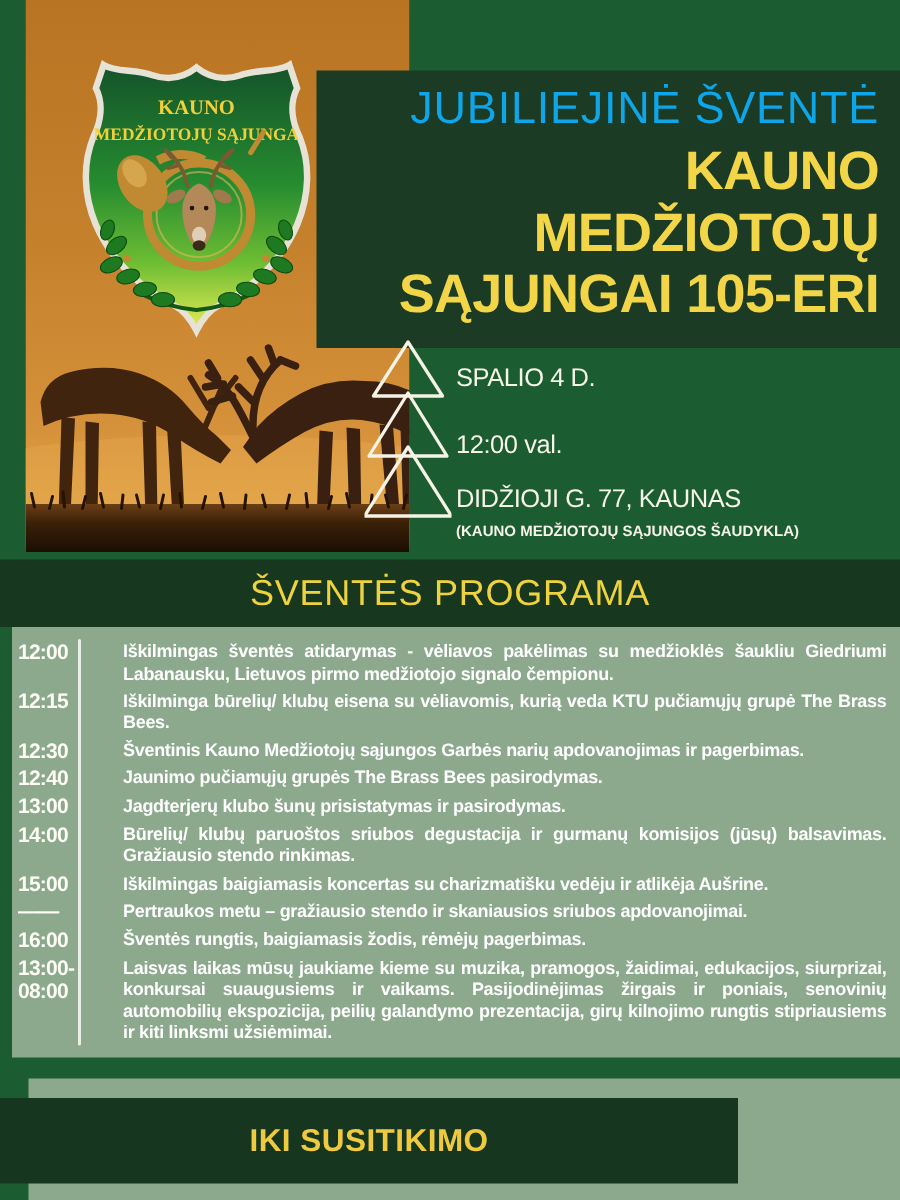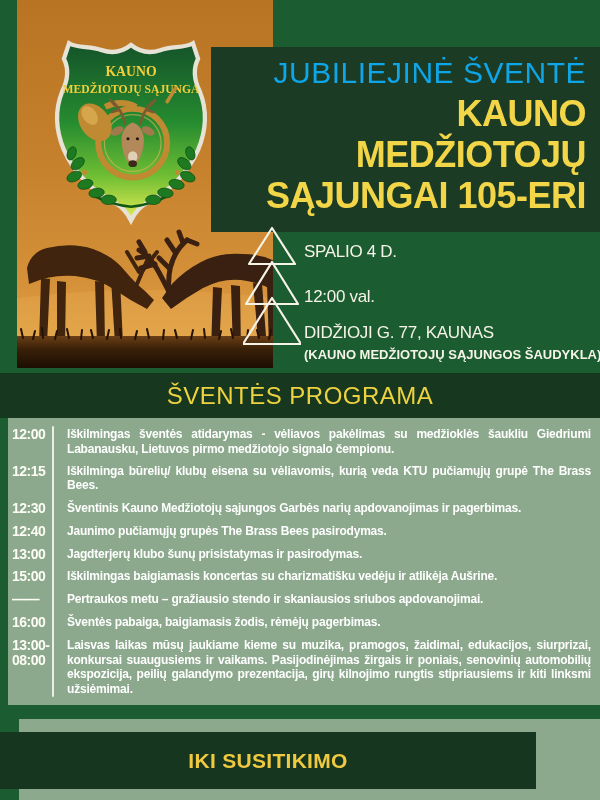--- a/index.html
+++ b/index.html
@@ -30,21 +30,21 @@
     line-height:41px; white-space:nowrap;
   }
 
   
   .tree-icon { position:absolute; left:243px; top:226px; width:58px; height:120px; }
   .info-block { position:absolute; left:304px; top:232px; width:292px; color:#F6F3E8; }
   .info-line { font-weight:400; font-size:17px; letter-spacing:-.3px; line-height:27px; white-space:nowrap; }
   .line-date { margin-top:6px; }
   .line-time { margin-top:18px; }
   .line-addr { margin-top:9px; }
-  .line-note { margin-top:3px; font-weight:700; font-size:13px; letter-spacing:0; line-height:11px; white-space:nowrap; }
+  .line-note { margin-top:3px; font-weight:700; font-size:10px; letter-spacing:0; line-height:11px; white-space:nowrap; }
 
   
   .program-band {
     position:absolute; left:0; top:373px; width:600px; height:45px;
     background:#17381F; display:flex; align-items:center; justify-content:center;
   }
   .program-heading { font-size:24px; font-weight:400; color:#EFD23F; letter-spacing:.5px; }
 
   
   .sched {
@@ -57,29 +57,29 @@
     position:absolute; left:44px; top:8px; bottom:8px; width:2px;
     background:#EAF0E8; border-radius:1px;
   }
   .sched-row { display:flex; align-items:flex-start; }
   .sched-time {
     width:46px; box-sizing:border-box; padding-left:4px; flex:0 0 auto;
     font-size:14px; font-weight:700; color:#FDFDF5; letter-spacing:-.5px;
     line-height:15px;
   }
   .sched-text {
-    flex:1 1 auto; padding:0 9px 0 13px;
+    flex:1 1 auto; padding:0 9px 0 28px;
     font-size:12px; font-weight:700; color:#FFFFFF; letter-spacing:-.2px;
     line-height:14.5px; text-align:justify;
   }
 
   
   .bottom-strip { position:absolute; left:19px; top:719px; width:581px; height:81px; background:#8CA98D; }
   .farewell-band {
-    position:absolute; left:0; top:732px; width:536px; height:57px;
+    position:absolute; left:0; top:732px; width:492px; height:57px;
     background:#163620; display:flex; flex-direction:column;
     align-items:center; justify-content:center;
   }
   .farewell-line { font-size:21px; font-weight:700; color:#EFC93F; line-height:26px; letter-spacing:.3px; }
 </style>
 </head>
 <body>
 
 <div class="page">
 
@@ -259,30 +259,34 @@
       </div>
       <div class="sched-row">
         <div class="sched-time">12:40</div>
         <div class="sched-text">Jaunimo pučiamųjų grupės The Brass Bees pasirodymas.</div>
       </div>
       <div class="sched-row">
         <div class="sched-time">13:00</div>
         <div class="sched-text">Jagdterjerų klubo šunų prisistatymas ir pasirodymas.</div>
       </div>
       <div class="sched-row">
+        <div class="sched-time">14:00</div>
+        <div class="sched-text">Būrelių/ klubų paruoštos sriubos degustacija ir gurmanų komisijos (jūsų) balsavimas. Gražiausio stendo rinkimas.</div>
+      </div>
+      <div class="sched-row">
         <div class="sched-time">15:00</div>
         <div class="sched-text">Iškilmingas baigiamasis koncertas su charizmatišku vedėju ir atlikėja Aušrine.</div>
       </div>
       <div class="sched-row">
         <div class="sched-time">——</div>
         <div class="sched-text">Pertraukos metu – gražiausio stendo ir skaniausios sriubos apdovanojimai.</div>
       </div>
       <div class="sched-row">
         <div class="sched-time">16:00</div>
-        <div class="sched-text">Šventės pabaiga, baigiamasis žodis, rėmėjų pagerbimas.</div>
+        <div class="sched-text">Šventės rungtis, baigiamasis žodis, rėmėjų pagerbimas.</div>
       </div>
       <div class="sched-row">
         <div class="sched-time">13:00-08:00</div>
         <div class="sched-text">Laisvas laikas mūsų jaukiame kieme su muzika, pramogos, žaidimai, edukacijos, siurprizai, konkursai suaugusiems ir vaikams. Pasijodinėjimas žirgais ir poniais, senovinių automobilių ekspozicija, peilių galandymo prezentacija, girų kilnojimo rungtis stipriausiems ir kiti linksmi užsiėmimai.</div>
       </div>
   </div>
 
   <div class="bottom-strip"></div>
   <div class="farewell-band">
     <div class="farewell-line">IKI SUSITIKIMO</div>

